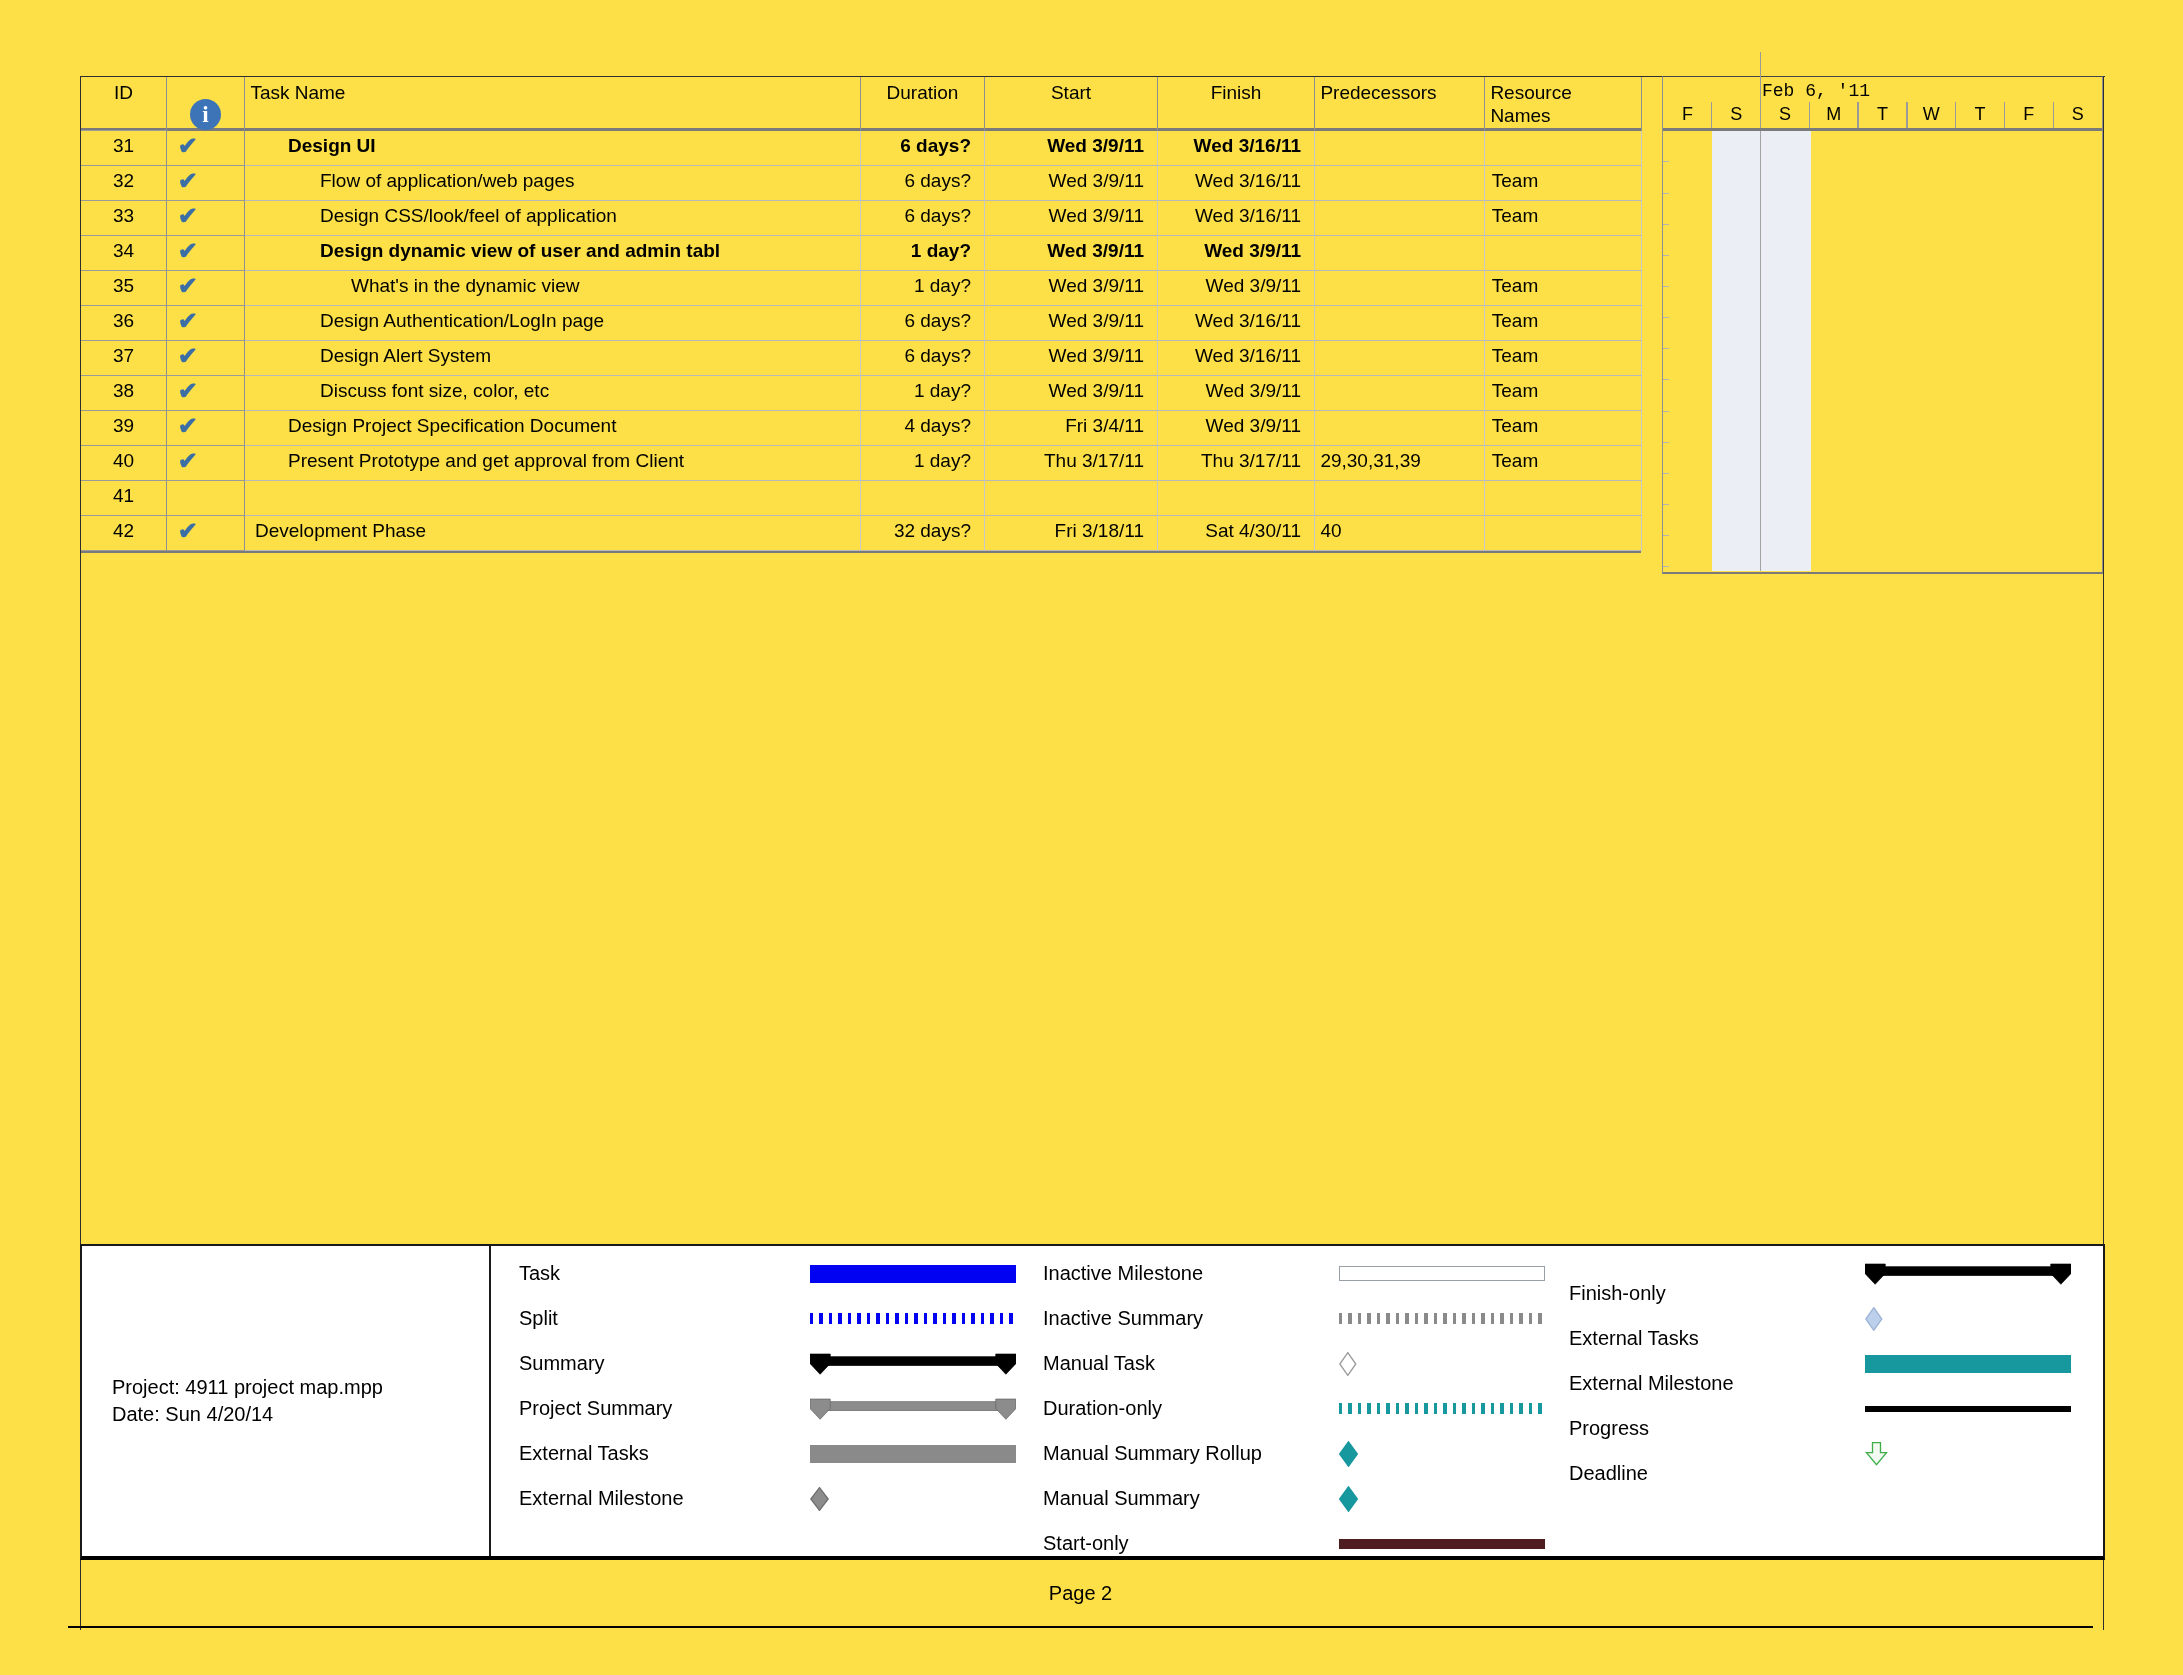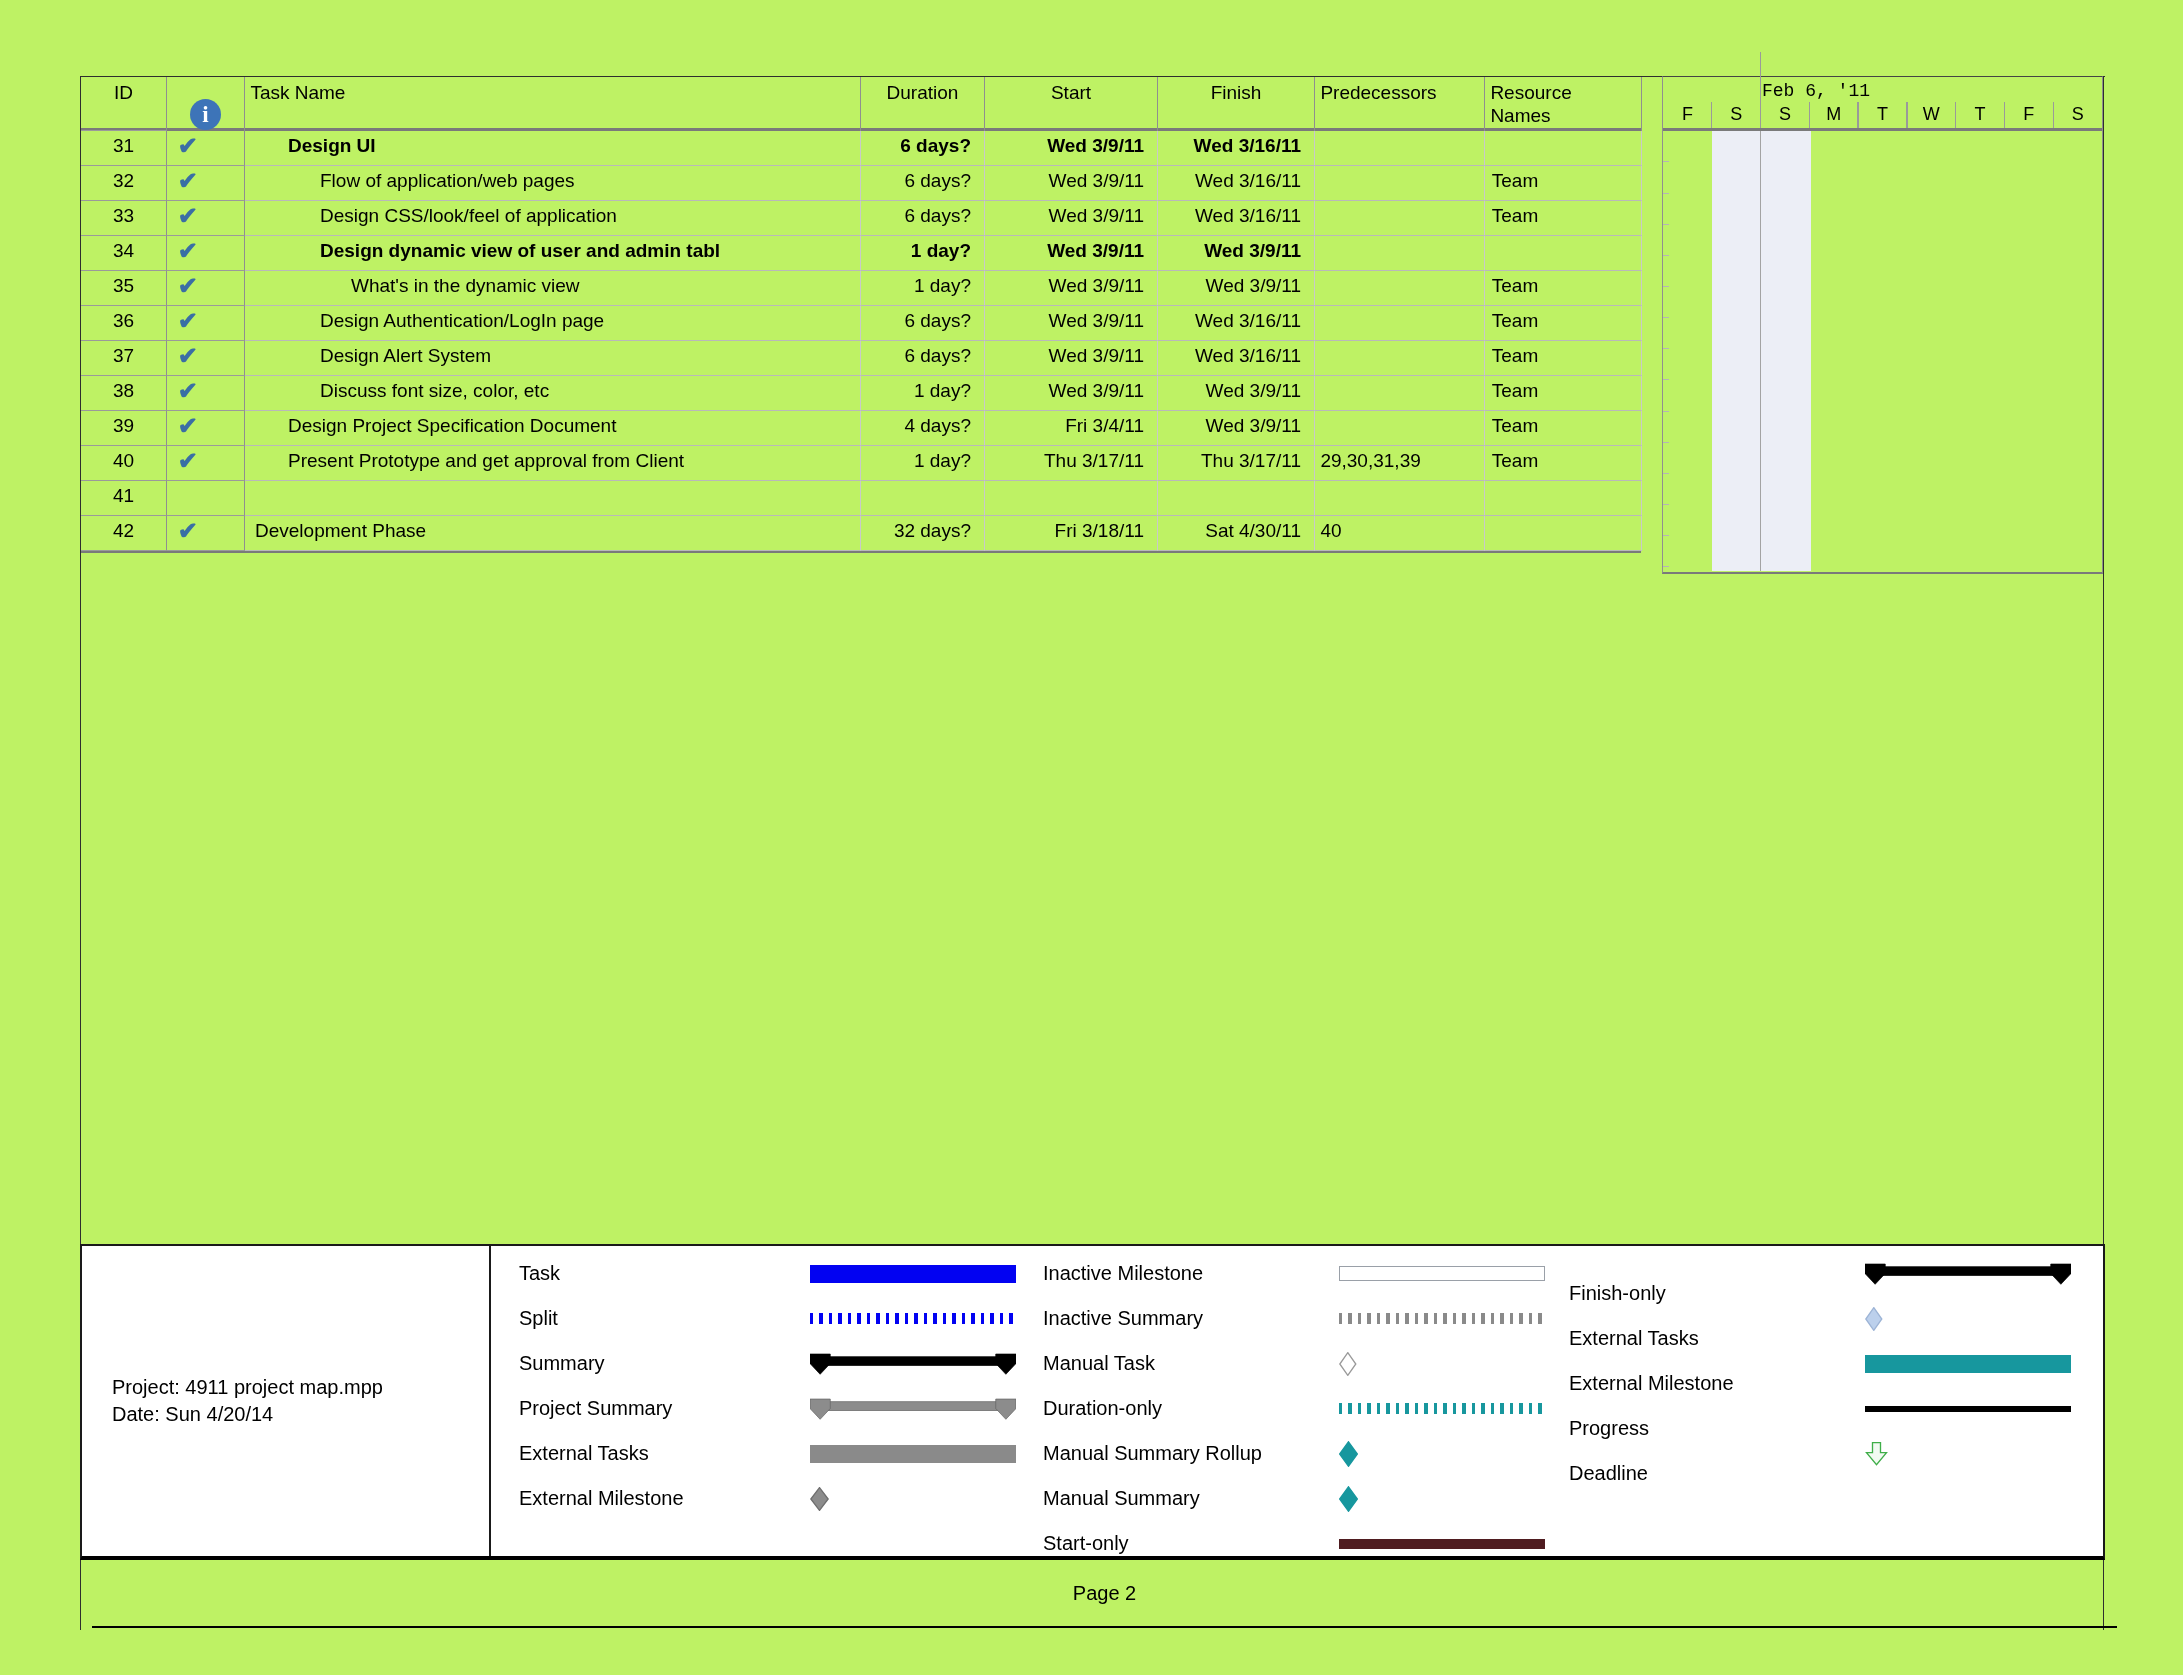--- a/index.html
+++ b/index.html
@@ -1,16 +1,16 @@
 <!DOCTYPE html>
 <html style="--task-blue: #0202F2; --check-blue: #3A6EA5; --info-blue: #3D74B8; --teal: #17979E; --maroon: #4F1C20; --gray-bar: #8A8A8A; --weekend: #ECEEF6; --lightblue-diamond: #BCD0EC; --deadline-green: #3FAE49;font-size:10.8px"><head>
 <meta charset="utf-8">
 <style>
   html,body{margin:0;padding:0;background:#fff;}
-  .page{position:relative;width:2183px;height:1676px;background:#bef264;
+  .page{position:relative;width:2183px;height:1676px;background:#fde047;
         font-family:"Liberation Sans",sans-serif;color:#000;overflow:hidden;}
 
   
   .edge{position:absolute;background:#2e2e2e;}
   .edge-left{left:80px;top:76px;width:1.4px;height:1554px;}
   .edge-right{left:2103px;top:76px;width:1.4px;height:1554px;}
   .edge-top{left:80px;top:76px;width:2025px;height:1.4px;}
 
   
   .table{position:absolute;left:81px;top:77px;width:1560px;}
@@ -71,21 +71,21 @@
   .sb-splitblue{height:10.8px;background:repeating-linear-gradient(90deg,var(--task-blue) 0 3.4px,transparent 3.4px 9.5px);}
   .sb-splitgray{height:10.8px;background:repeating-linear-gradient(90deg,#8a8a8a 0 3.4px,transparent 3.4px 9.5px);}
   .sb-splitteal{height:10.8px;background:repeating-linear-gradient(90deg,var(--teal) 0 3.4px,transparent 3.4px 9.5px);}
   .sb-gray{height:17.6px;background:#8a8a8a;}
   .sb-outline{height:15px;background:#fff;border:1.4px solid #9aa0a8;box-sizing:border-box;}
   .sb-maroon{height:10px;background:var(--maroon);}
   .sb-teal{height:17.6px;background:var(--teal);}
   .sb-progress{height:6px;background:#000;}
 
   
-  .pagestrip{position:absolute;left:92px;top:1560px;width:2025px;height:68px;box-sizing:border-box;
+  .pagestrip{position:absolute;left:68px;top:1560px;width:2025px;height:68px;box-sizing:border-box;
              border-bottom:2px solid #000;display:flex;align-items:center;justify-content:center;font-size:20px;}
 </style>
 </head>
 <body>
 
 <div class="page">
 
   <div class="edge edge-left"></div>
   <div class="edge edge-right"></div>
   <div class="edge edge-top"></div>

